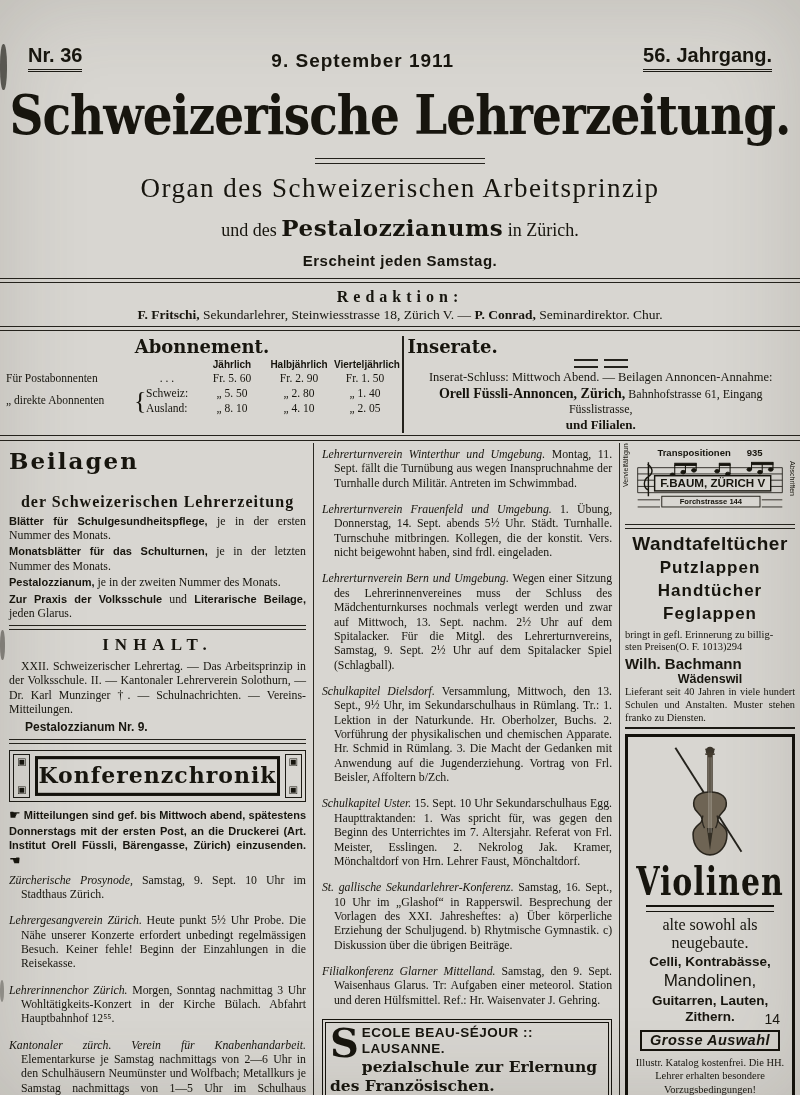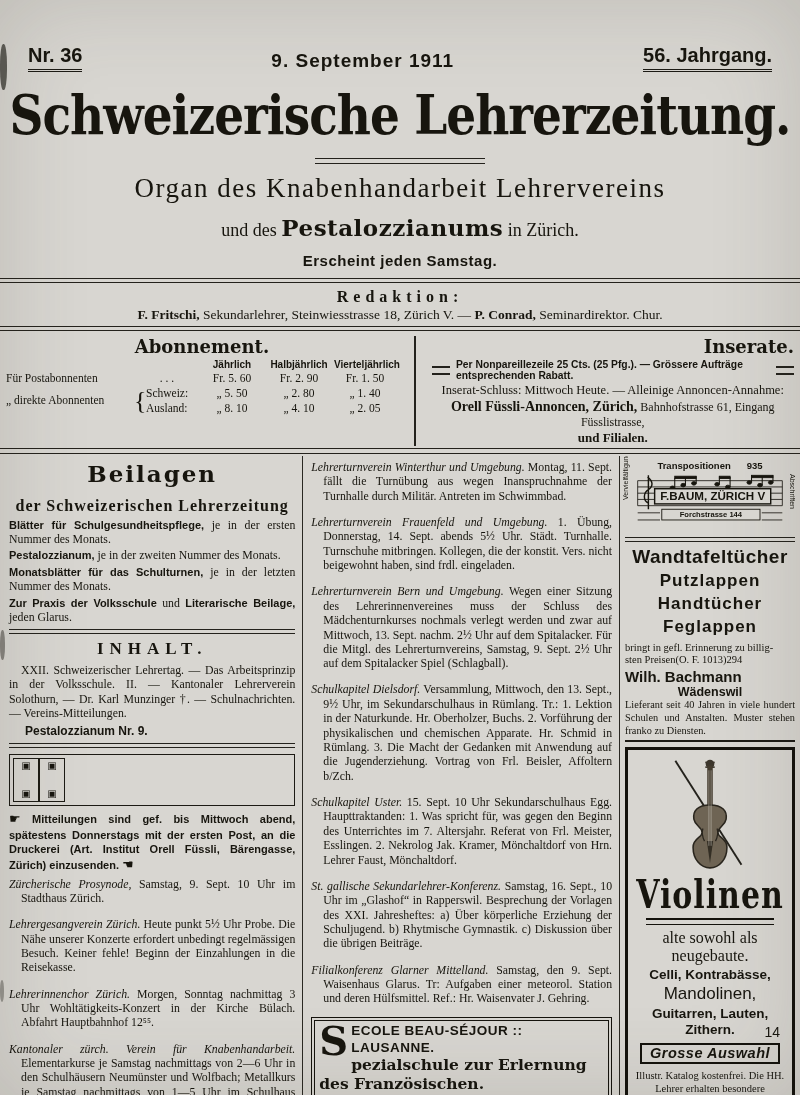--- a/index.html
+++ b/index.html
@@ -21,50 +21,50 @@
   .organ{margin-top:9px;text-align:center;font-size:27px;letter-spacing:1.5px;}
   .pestline{margin-top:10px;text-align:center;font-size:18px;}
   .pestbrand{font-family:"DejaVu Serif",serif;font-weight:bold;font-size:23px;letter-spacing:.5px;}
   .freq{margin-top:11px;text-align:center;font-family:"Liberation Sans",sans-serif;font-weight:bold;font-size:15px;letter-spacing:.5px;}
 
   
   .red-label{margin-top:5px;text-align:center;font-weight:bold;font-size:16px;letter-spacing:5px;}
   .red-line{text-align:center;font-size:13.5px;margin-top:1px;}
 
   
-  .abo-ins{display:flex;margin-top:3px;align-items:stretch;padding:2px 6px;gap:12px;}
+  .abo-ins{display:flex;margin-top:3px;align-items:stretch;padding:2px 6px;}
   .abo{width:392px;}
   .vsep{width:1.5px;background:#24221c;margin:0 4px;}
   .ins{flex:1;}
   .abo-title{text-align:center;font-family:"DejaVu Serif",serif;font-weight:bold;font-size:18px;}
   .abo-grid{display:grid;grid-template-columns:128px 12px 54px 64px 70px 62px;font-size:11.5px;line-height:1.3;margin-top:1px;}
   .abo-grid .hcell{font-family:"Liberation Sans",sans-serif;font-weight:bold;font-size:10px;text-align:center;}
   .gc1{grid-column:1}.gc3{grid-column:3}.gc4{grid-column:4}.gc5{grid-column:5}.gc6{grid-column:6}
   .gr1{grid-row:1}.gr2{grid-row:2}.gr3{grid-row:3}.gr4{grid-row:4}
   .vcell{text-align:center;}
   .brace{grid-column:2;grid-row:3 / span 2;font-size:26px;line-height:.95;align-self:center;}
   .lab2{grid-column:1;grid-row:3 / span 2;align-self:center;}
-  .ins-title{text-align:right;font-family:"DejaVu Serif",serif;font-weight:bold;font-size:18px;}
+  .ins-title{text-align:left;font-family:"DejaVu Serif",serif;font-weight:bold;font-size:18px;}
   .ins-rate{display:flex;align-items:center;justify-content:center;gap:6px;margin-top:2px;
             font-family:"Liberation Sans",sans-serif;font-weight:bold;font-size:10.3px;}
   .eqdeco{display:inline-block;width:24px;height:5px;border-top:2px solid #24221c;border-bottom:2px solid #24221c;}
   .ins-l2{text-align:center;font-size:12.5px;margin-top:2px;}
   .ins-l3{text-align:center;font-size:12px;margin-top:1px;}
   .ins-l3 .big{font-weight:bold;font-size:14px;}
   .ins-l4{text-align:center;font-weight:bold;font-size:13px;}
 
   
   .cols{display:flex;align-items:stretch;height:694px;padding:0 5px;margin-top:2px;overflow:hidden;}
   .vr{width:1px;background:#2a2822;}
   .col-left{width:297px;padding:4px 7px 0 4px;font-size:11.8px;line-height:1.22;}
   .col-mid{width:312px;padding:4px 7px 0 8px;font-size:11.8px;line-height:1.22;}
   .col-right{width:172px;padding:4px 0 0 5px;}
 
-  .beil-title{text-align:center;font-family:"DejaVu Serif",serif;font-weight:bold;font-size:23px;letter-spacing:2px;}
-  .beil-sub{text-align:center;font-weight:bold;font-size:16px;letter-spacing:1px;margin-top:8px;}
+  .beil-title{text-align:left;font-family:"DejaVu Serif",serif;font-weight:bold;font-size:23px;letter-spacing:2px;}
+  .beil-sub{text-align:center;font-weight:bold;font-size:16px;letter-spacing:1px;margin-top:17px;}
   .beil-item{margin-top:2px;text-align:justify;}
   .beil-name{font-family:"Liberation Sans",sans-serif;font-weight:bold;font-size:11px;}
   .inhalt-title{text-align:center;font-weight:bold;font-size:17px;letter-spacing:6px;margin-top:5px;}
   .inhalt-body{margin-top:3px;text-align:justify;text-indent:12px;}
   .inhalt-note{margin-top:3px;margin-left:16px;font-family:"Liberation Sans",sans-serif;font-weight:bold;font-size:12px;}
 
   .konf-frame{margin-top:6px;border:1.5px solid #1c1a14;padding:3px;display:flex;align-items:stretch;height:44px;}
   .konf-corner{width:24px;border:1px solid #1c1a14;display:flex;flex-direction:column;justify-content:space-between;
                align-items:center;font-family:"DejaVu Sans",sans-serif;font-size:10px;line-height:1;padding:2px 0;}
   .konf-mid{flex:1;display:flex;flex-direction:column;justify-content:center;padding:0 5px;}
@@ -120,21 +120,21 @@
   <div class="edge-smear" style="left:0;top:980px;width:4px;height:22px;opacity:.4;"></div>
 
   <div class="topline">
     <span class="issue">Nr. 36</span>
     <span class="dateline">9. September 1911</span>
     <span class="volume">56. Jahrgang.</span>
   </div>
 
   <div class="masthead">Schweizerische Lehrerzeitung.</div>
   <div class="rule-short"></div>
-  <div class="organ">Organ des Knabenhandarbeit Lehrervereins</div>
+  <div class="organ">Organ des Schweizerischen Arbeitsprinzip</div>
   <div class="pestline">
     <span>und des</span>
     <span class="pestbrand">Pestalozzianums</span>
     <span>in Zürich.</span>
   </div>
   <div class="freq">Erscheint jeden Samstag.</div>
 
   <div class="hr2" style="margin-top:9px;"></div>
 
   <div class="red-label">Redaktion:</div>
@@ -169,64 +169,66 @@
         <div class="gc4 gr4 vcell">„  8. 10</div>
         <div class="gc5 gr4 vcell">„  4. 10</div>
         <div class="gc6 gr4 vcell">„  2. 05</div>
       </div>
     </div>
     <div class="vsep"></div>
     <div class="ins">
       <div class="ins-title">Inserate.</div>
       <div class="ins-rate">
         <span class="eqdeco"></span>
-        <span>Per Nonpareillezeile 25 Cts. (25 Pfg.). — Grössere Aufträge entsprechenden Rabatt.</span>
         <span class="eqdeco"></span>
       </div>
-      <div class="ins-l2">Inserat-Schluss: Mittwoch Heute. — Alleinige Annoncen-Annahme:</div>
+      <div class="ins-l2">Inserat-Schluss: Mittwoch Abend. — Beilagen Annoncen-Annahme:</div>
       <div class="ins-l3">
         <span class="big">Orell Füssli-Annoncen, Zürich,</span><span> Bahnhofstrasse 61, Eingang Füsslistrasse,</span>
       </div>
       <div class="ins-l4">und Filialen.</div>
     </div>
   </div>
 
   <div class="hr2w"></div>
 
   <div class="cols">
 
     <div class="col-left">
       <div class="beil-title">Beilagen</div>
       <div class="beil-sub">der Schweizerischen Lehrerzeitung</div>
 
       <div class="beil-item">
         <span class="beil-name">Blätter für Schulgesundheitspflege,</span><span> je in der ersten Nummer des Monats.</span>
       </div>
       <div class="beil-item">
+        <span class="beil-name">Monatsblätter für das Schulturnen,</span><span> je in der letzten Nummer des Monats.</span>
+      </div>
+      <div class="beil-item">
         <span class="beil-name">Pestalozzianum,</span><span> je in der zweiten Nummer des Monats.</span>
-      </div>
-      <div class="beil-item">
-        <span class="beil-name">Monatsblätter für das Schulturnen,</span><span> je in der letzten Nummer des Monats.</span>
       </div>
       <div class="beil-item">
         <span class="beil-name">Zur Praxis der Volksschule</span><span> und </span><span class="beil-name">Literarische Beilage,</span><span> jeden Glarus.</span>
       </div>
 
       <div class="hr2" style="margin-top:5px;"></div>
 
       <div class="inhalt-title">INHALT.</div>
       <div class="inhalt-body">XXII. Schweizerischer Lehrertag. — Das Arbeitsprinzip in der Volksschule. II. — Kantonaler Lehrerverein Solothurn, — Dr. Karl Munzinger †. — Schulnachrichten. — Vereins-Mitteilungen.</div>
       <div class="inhalt-note">Pestalozzianum Nr. 9.</div>
 
       <div class="hr2" style="margin-top:5px;"></div>
 
       <div class="konf-frame">
         <div class="konf-corner">
           <span>▣</span>
           <span>▣</span>
+        </div>
+        <div class="konf-mid">
+          <div class="konf-titlebox">Konferenzchronik</div>
         </div>
         <div class="konf-corner">
           <span>▣</span>
           <span>▣</span>
         </div>
       </div>
 
       <div class="notice">
         <span class="hand">☛</span>
         <span>Mitteilungen sind gef. bis </span><span class="b">Mittwoch abend,</span><span> spätestens Donnerstags mit der ersten Post, an die Druckerei (Art. Institut Orell Füssli, Bärengasse, Zürich) einzusenden.</span>

